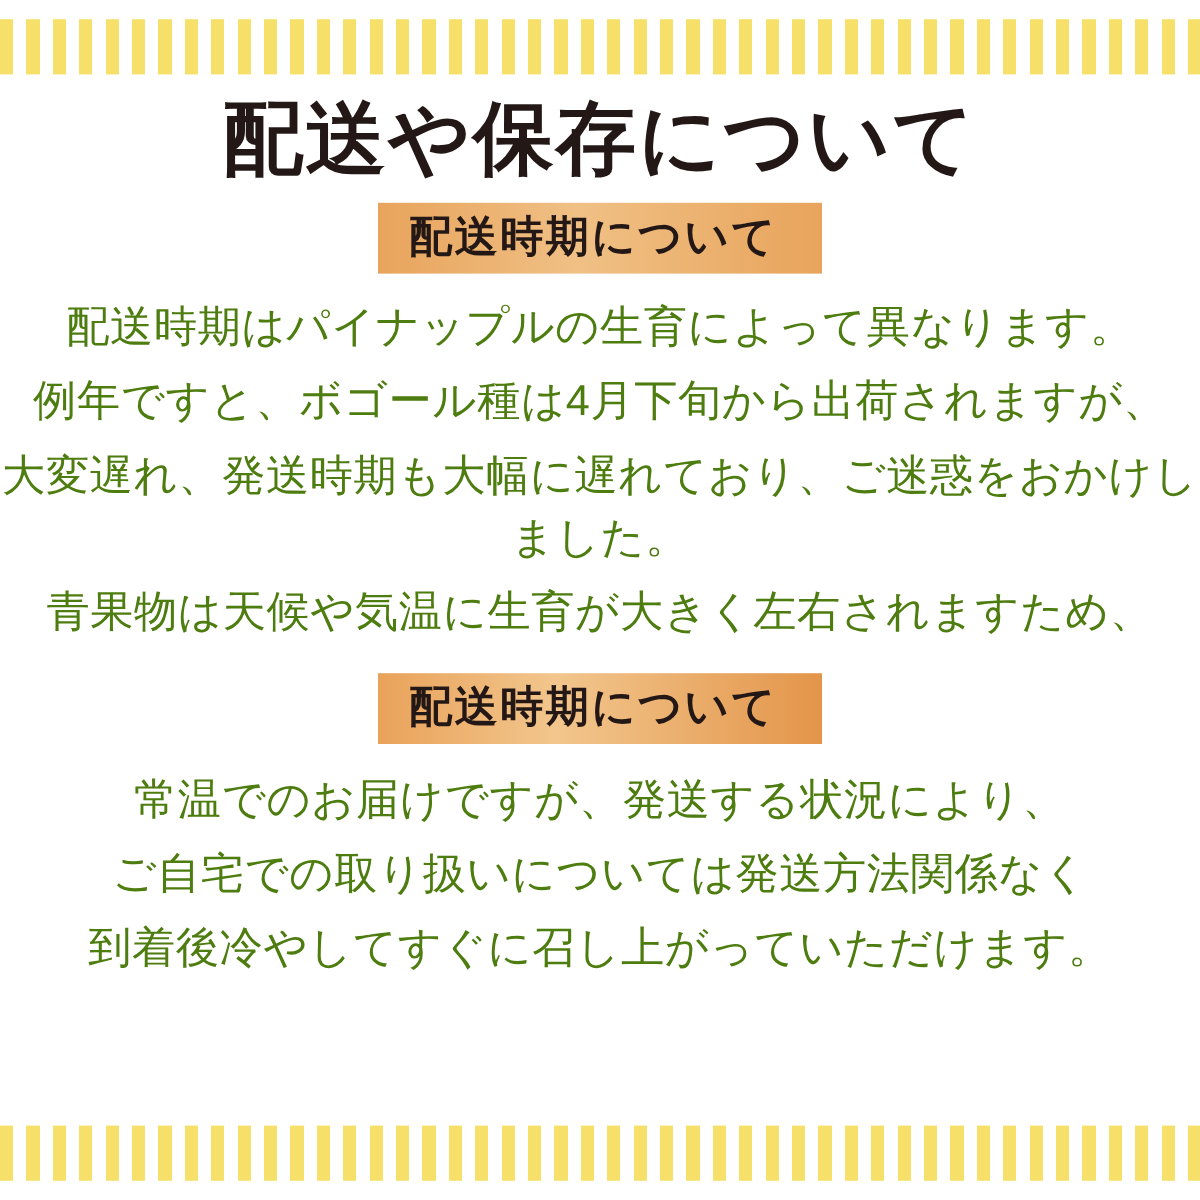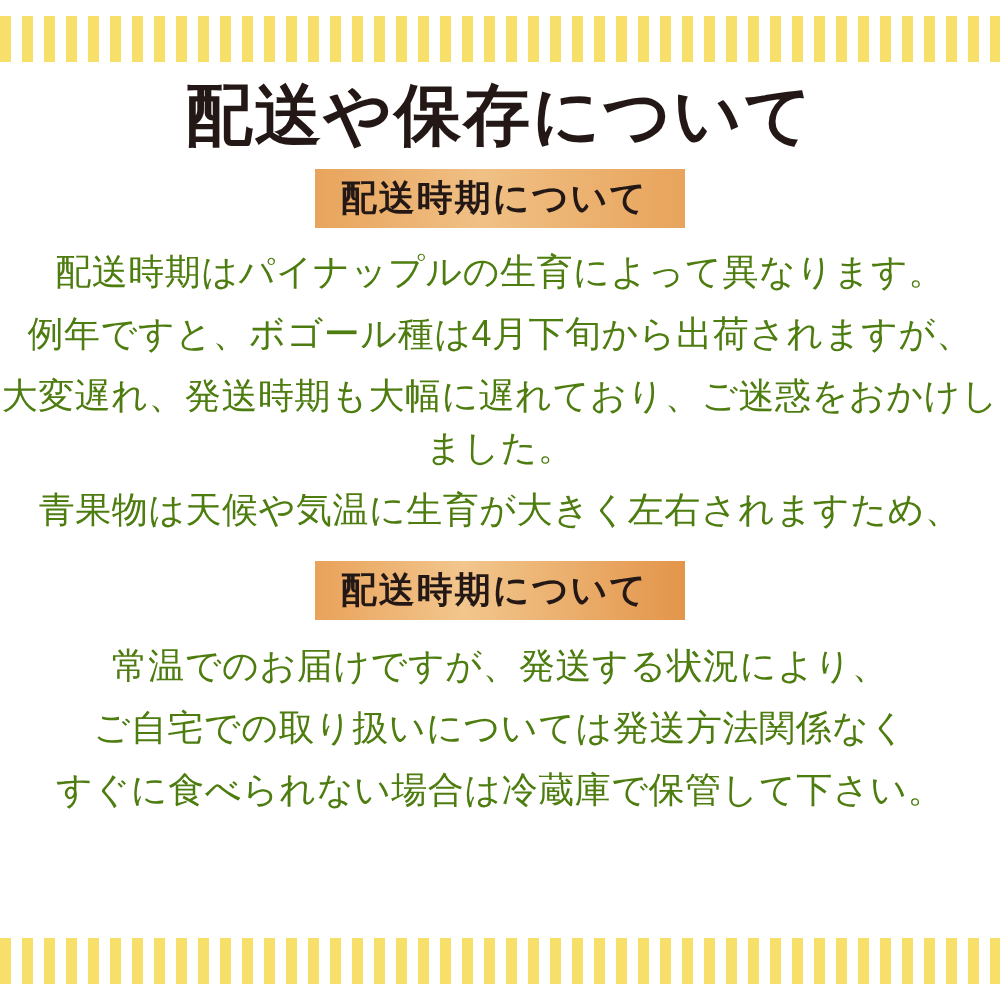--- a/index.html
+++ b/index.html
@@ -111,21 +111,21 @@
         <p>大変遅れ、発送時期も大幅に遅れており、ご迷惑をおかけしました。</p>
         <p>青果物は天候や気温に生育が大きく左右されますため、</p>
       </div>
     </div>
 
     <div class="section section-2">
       <div class="section-heading heading-2">配送時期について</div>
       <div class="body-lines">
         <p>常温でのお届けですが、発送する状況により、</p>
         <p>ご自宅での取り扱いについては発送方法関係なく</p>
-        <p>すぐに食べられない場合は冷蔵庫で保管して下さい。</p>
+        <p>到着後冷やしてすぐに召し上がっていただけます。</p>
       </div>
     </div>
 
   </div>
 
   <div class="stripe stripe-bottom"></div>
 
 </div>
 
 </body></html>

